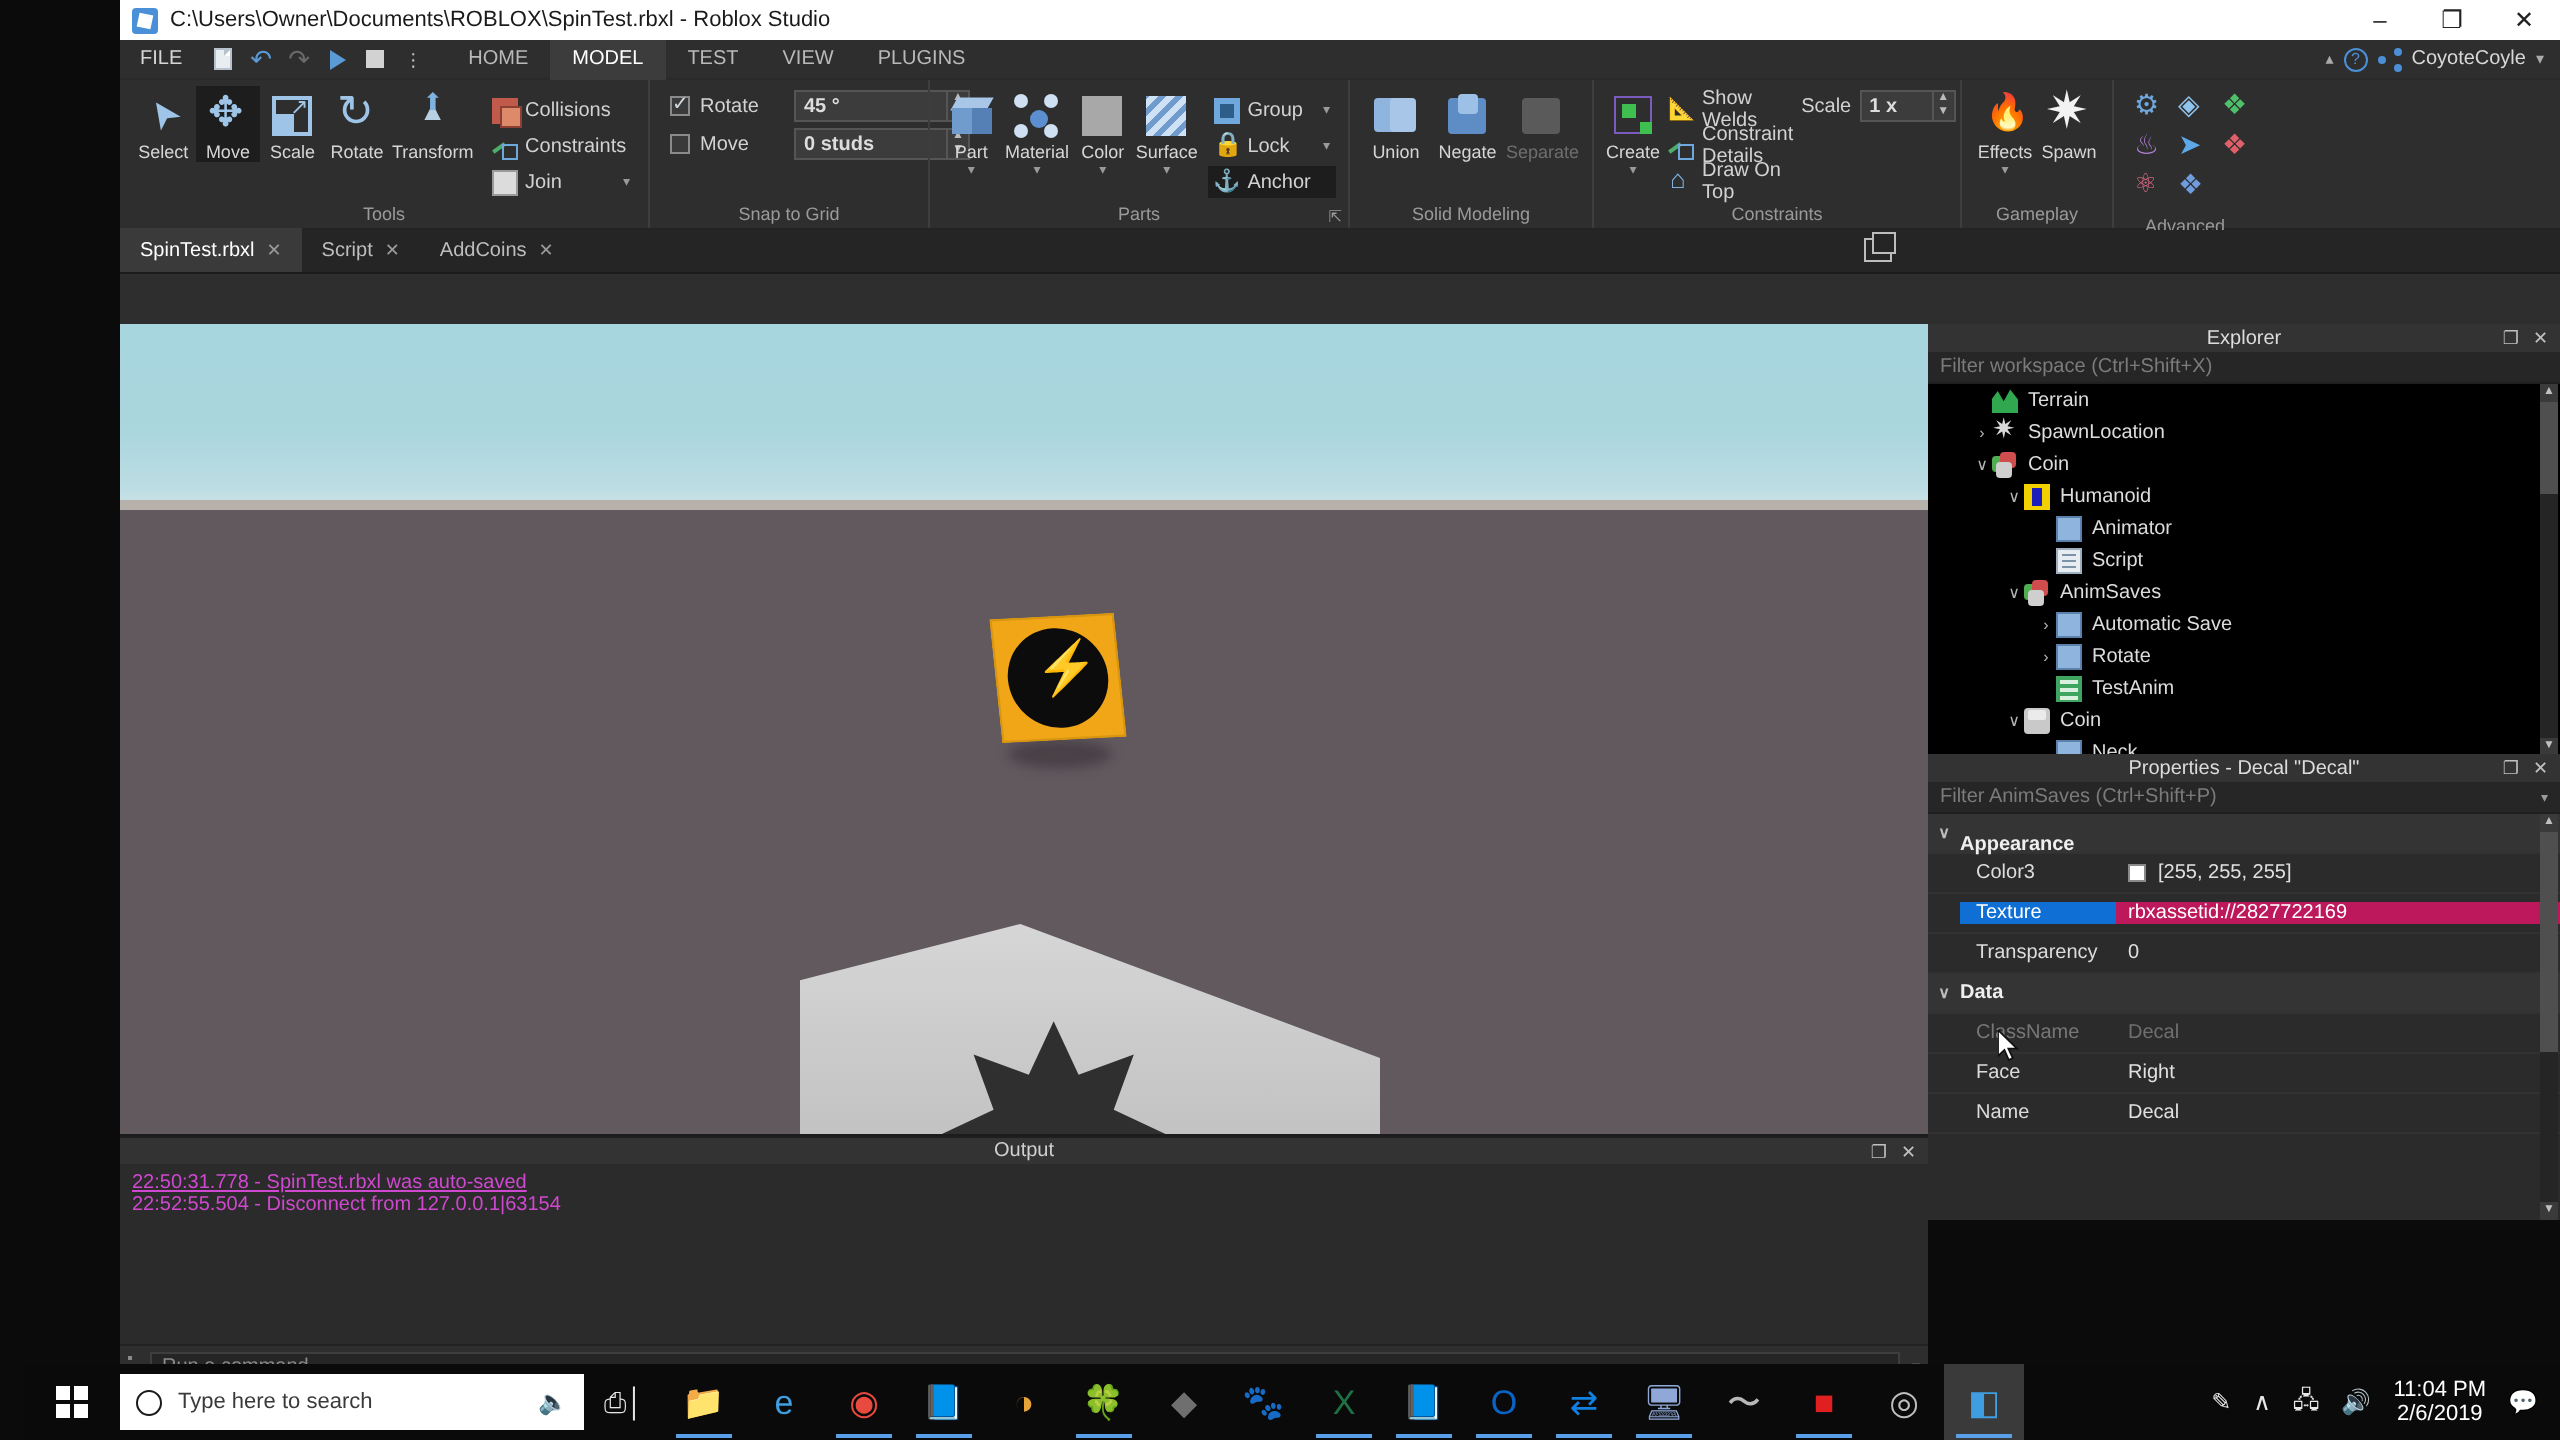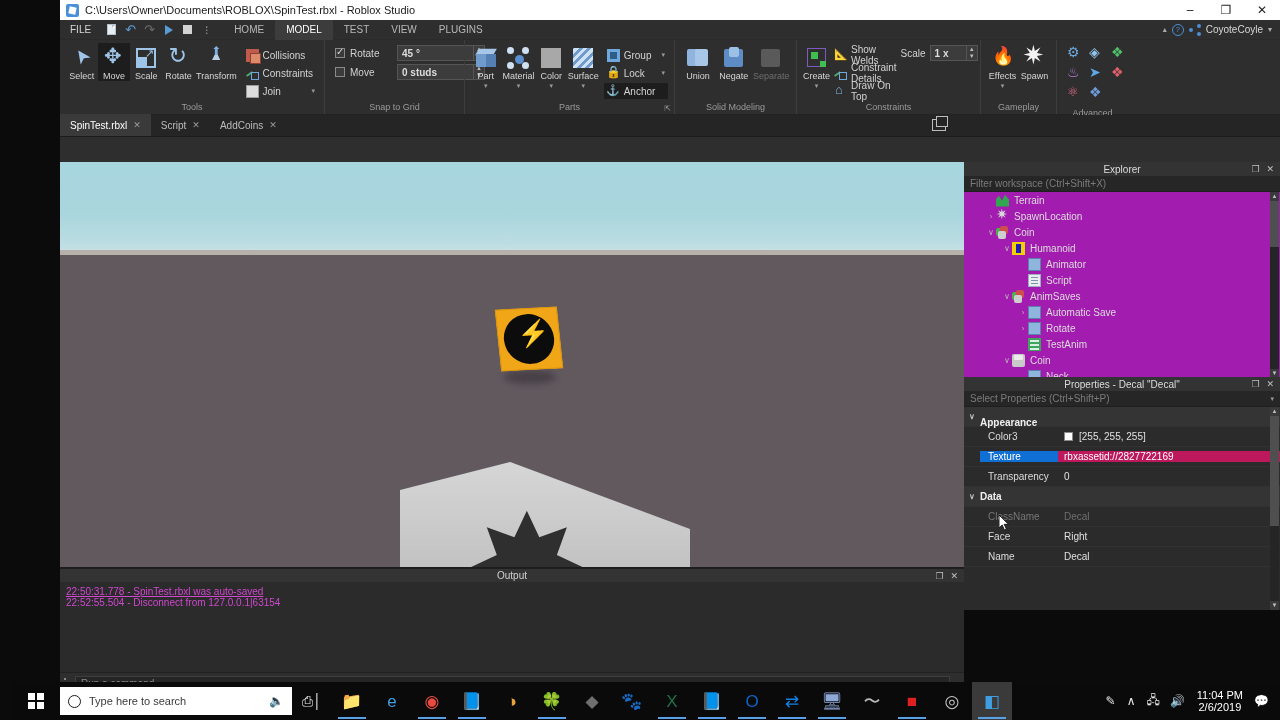--- a/index.html
+++ b/index.html
@@ -182,21 +182,21 @@
              font-size:10px; color:#8b8b8b; line-height:14px; padding-left:5px; }
   .cmdcaret{ font-size:8px; color:#9a9a9a; margin-left:6px; }
   .dockhdr{ height:14px; background:#333; display:flex; align-items:center; justify-content:center;
             position:relative; }
   .dockhdr .t{ font-size:10px; color:#dcdcdc; }
   .filterbar{ height:16px; background:#262626; display:flex; align-items:center; padding:0 6px;
               border-bottom:1px solid #1f1f1f; }
   .filterbar .ph{ font-size:10px; color:#7b7b7b; }
   .filterbar .car{ margin-left:auto; font-size:7px; color:#9a9a9a; }
 
-  .tree{ position:relative; height:calc(100% - 30px); overflow:hidden; background:#a21caf; }
+  .tree{ position:relative; height:calc(100% - 30px); overflow:hidden; background:#000000; }
   .trow{ height:16px; display:flex; align-items:center; font-size:10px; color:#dcdcdc;
          padding-right:12px; }
   .arw{ width:10px; text-align:center; font-size:8px; color:#b5b5b5; flex:0 0 10px; }
   .tic{ width:13px; height:13px; margin-right:5px; position:relative; flex:0 0 13px; }
   .ti-terrain{ background:#2fa84f; clip-path:polygon(0 100%,0 45%,22% 15%,45% 55%,70% 10%,100% 48%,100% 100%); }
   .ti-spawn:before{ content:"✷"; position:absolute; left:0; top:-4px; font-size:14px; color:#d8d8d8; }
   .ti-model{ }
   .ti-model i{ position:absolute; border-radius:2px; }
   .ti-model i:nth-child(1){ left:0; top:2px; width:8px;height:8px; background:#4fae4f; }
   .ti-model i:nth-child(2){ left:4px; top:0; width:8px;height:8px; background:#cf4d4d; }
@@ -676,21 +676,21 @@
 
     <div class="props">
       <div class="dockhdr">
         <div class="t">Properties - Decal "Decal"</div>
         <div class="panelbtns">
           <span>❐</span>
           <span>✕</span>
         </div>
       </div>
       <div class="filterbar">
-        <span class="ph">Select Properties (Ctrl+Shift+P)</span>
+        <span class="ph">Filter AnimSaves (Ctrl+Shift+P)</span>
         <span class="car">▾</span>
       </div>
       <div id="props-host" style="position:relative;height:173px;overflow:hidden;">
           <div class="prow cat">
             <div class="pexp">∨</div>
             <div style="font-weight: bold; margin-top: 12px;">Appearance</div>
           </div>
           <div class="prow">
             <div class="pexp"></div>
             <div class="pkey">Color3</div>

